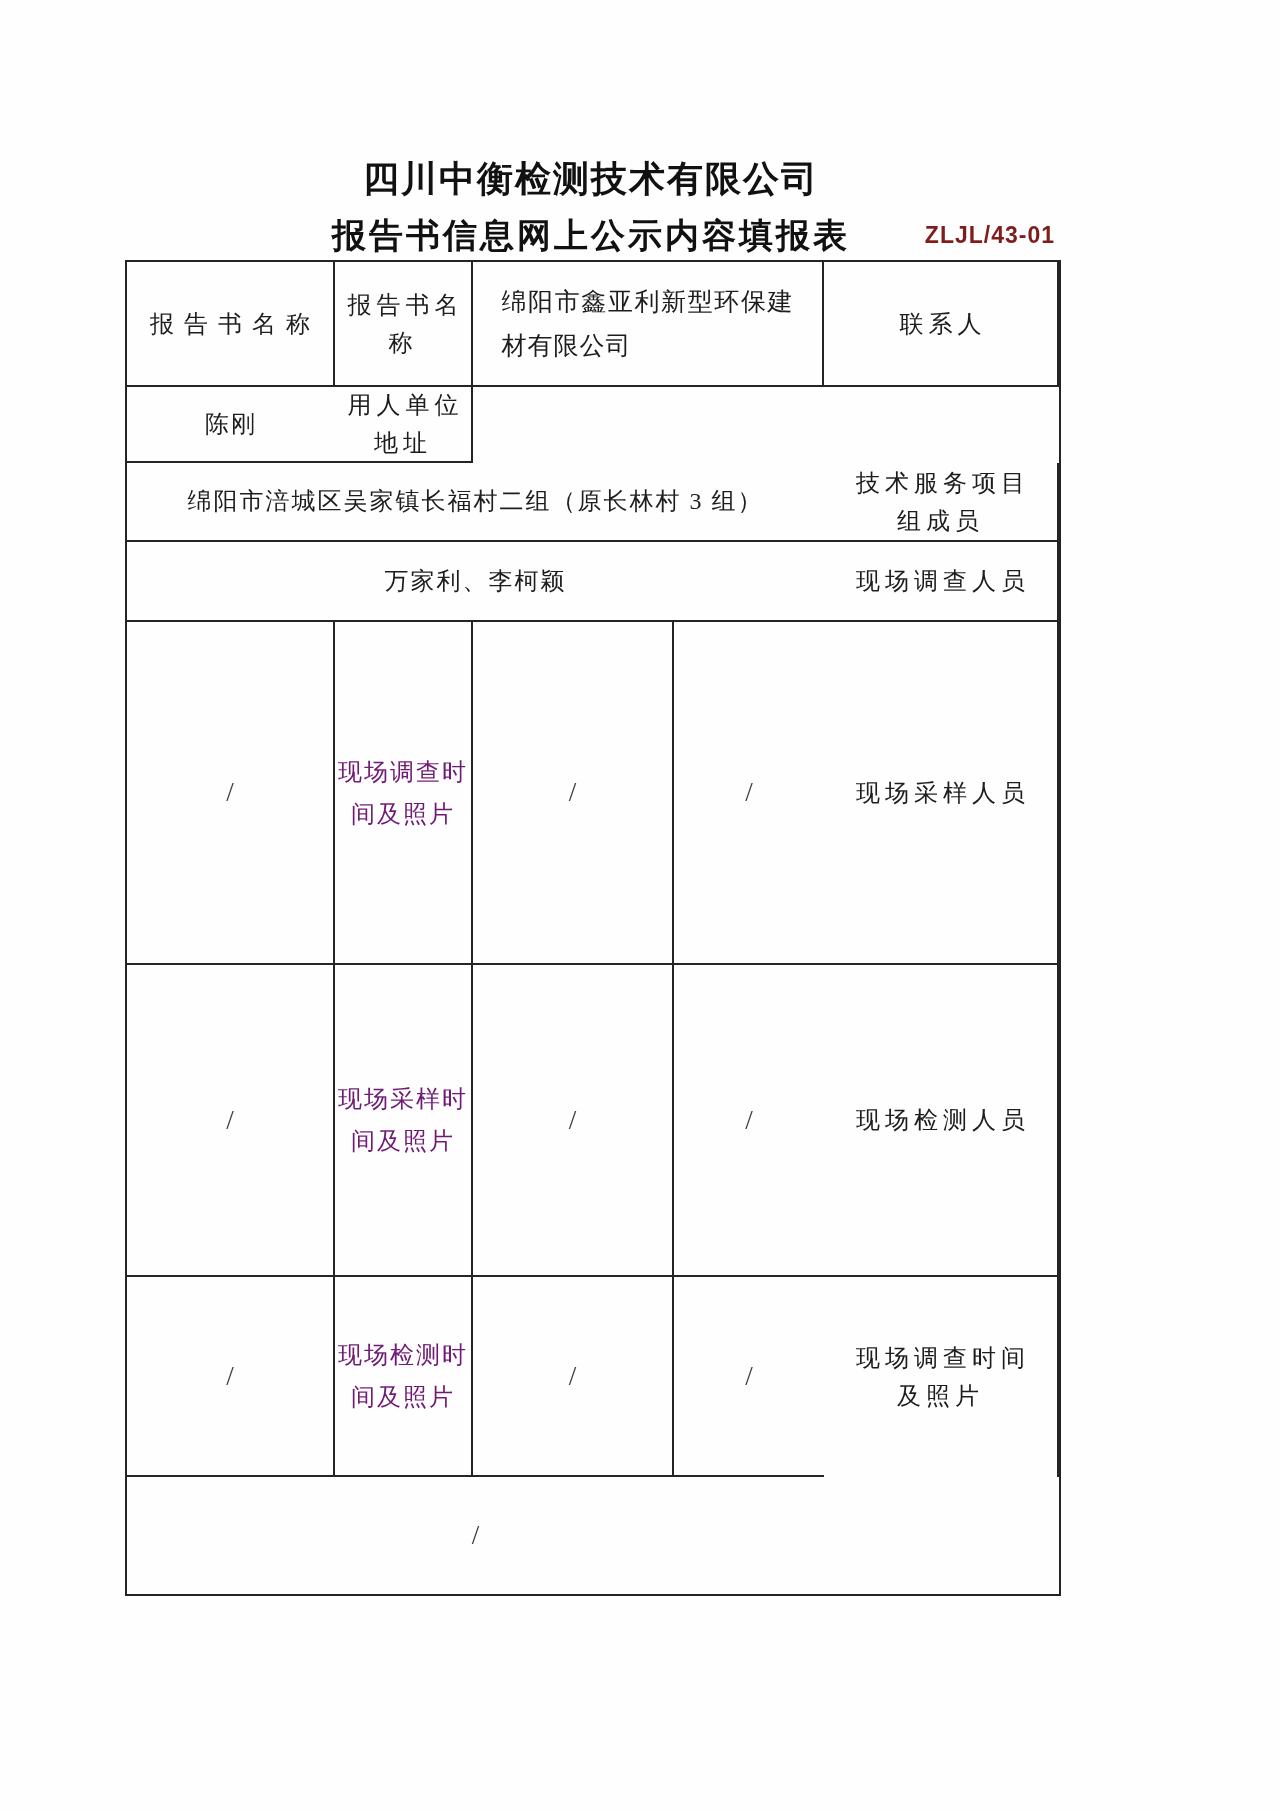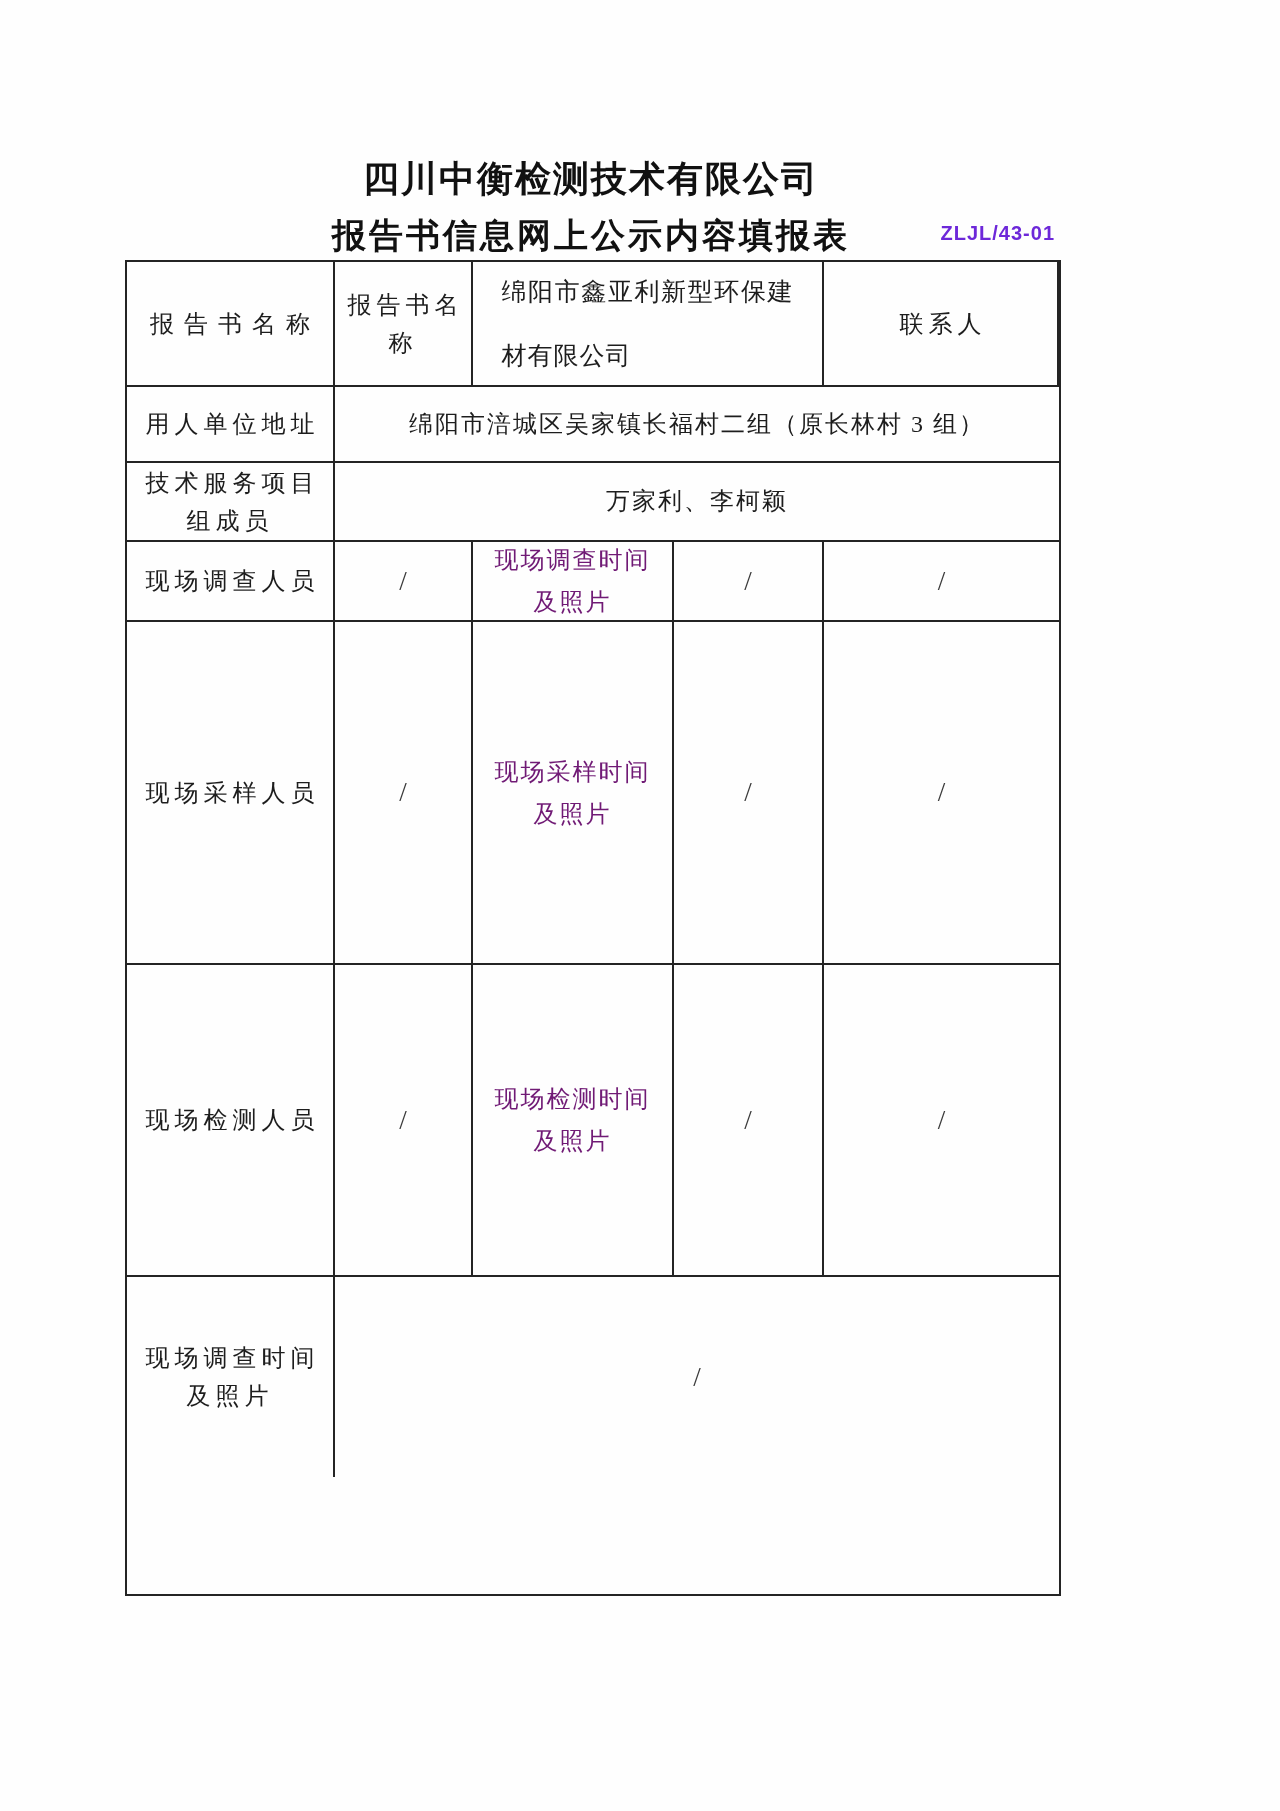--- a/index.html
+++ b/index.html
@@ -23,21 +23,21 @@
   }
   .form-title{
     position:absolute;left:0;width:100%;text-align:center;
     font-family:"Liberation Sans","DejaVu Sans",sans-serif;
     font-weight:bold;font-size:34px;letter-spacing:3px;color:#111;
     white-space:nowrap;
   }
   .form-code{
     position:absolute;right:2px;top:9px;
     font-family:"Liberation Sans","DejaVu Sans",sans-serif;
-    font-weight:bold;font-size:20px;letter-spacing:1px;color:#6d28d9;
+    font-weight:bold;font-size:23px;letter-spacing:1px;color:#7f1d1d;
     white-space:nowrap;
   }
   .doc-table{
     position:absolute;left:125px;top:260px;
     width:932px;height:1332px;
     display:grid;
     grid-template-columns:208px 138px 201px 150px 235px;
     grid-template-rows:125px 76px 79px 80px 343px 312px 200px 117px;
     border:2px solid #242424;
     box-sizing:content-box;
@@ -62,21 +62,21 @@
   .value{
     font-size:24px;letter-spacing:2px;text-align:center;
     line-height:43px;color:#1d1d1d;
   }
   .report-name-value{
     max-width:648px;
     text-align:justify;text-align-last:center;
   }
   .employer-name-value{
     max-width:292px;font-size:25px;letter-spacing:1px;
-    text-align:justify;text-align-last:left;line-height:64px;
+    text-align:justify;text-align-last:left;line-height:44px;
   }
   .time-label{
     font-size:24px;letter-spacing:2px;max-width:172px;
     text-align:center;line-height:42px;color:#701a75;
   }
   .slash{
     font-size:27px;font-weight:400;color:#3a3a3a;letter-spacing:0;
   }
 </style>
 </head>
@@ -98,20 +98,23 @@
     </div>
 
     <div class="cell">
       <div class="label">报告书名称</div>
     </div>
     <div class="cell span2">
       <div class="value employer-name-value">绵阳市鑫亚利新型环保建材有限公司</div>
     </div>
     <div class="cell">
       <div class="label">联系人</div>
+    </div>
+    <div class="cell no-r">
+      <div class="value">陈刚</div>
     </div>
 
     <div class="cell">
       <div class="label">用人单位地址</div>
     </div>
     <div class="cell span4 no-r">
       <div class="value">绵阳市涪城区吴家镇长福村二组（原长林村 3 组）</div>
     </div>
 
     <div class="cell">

